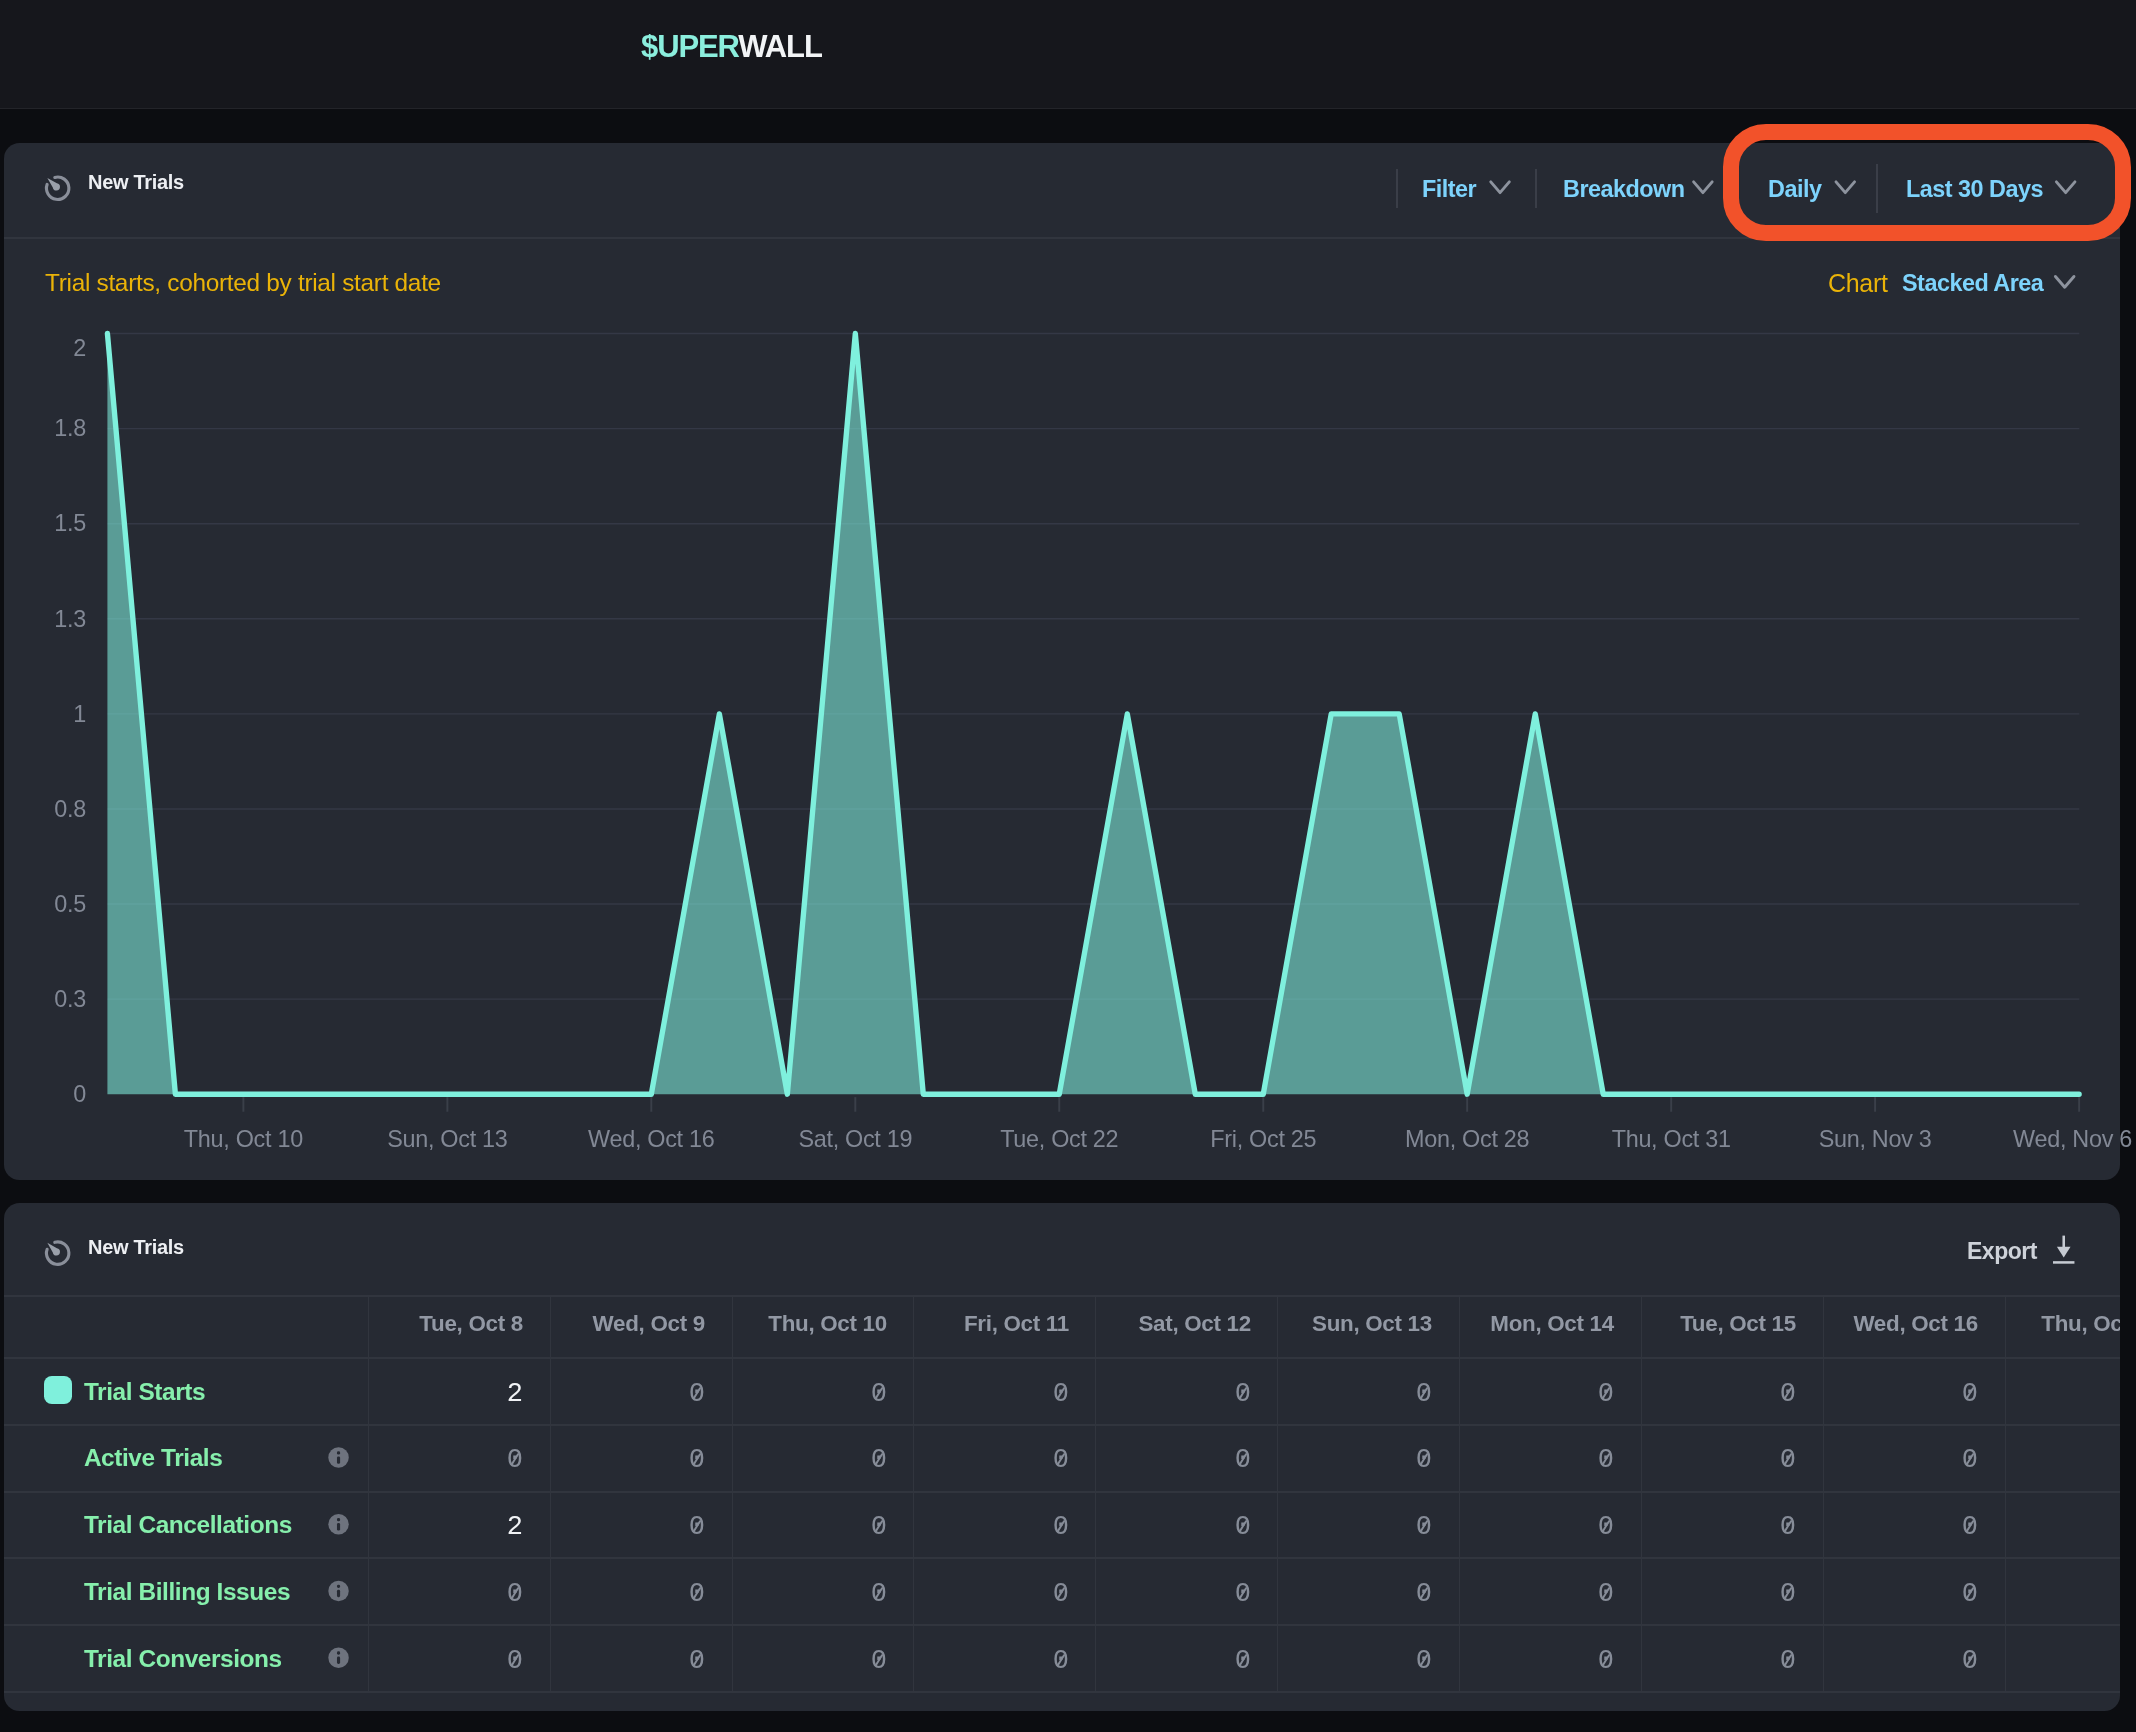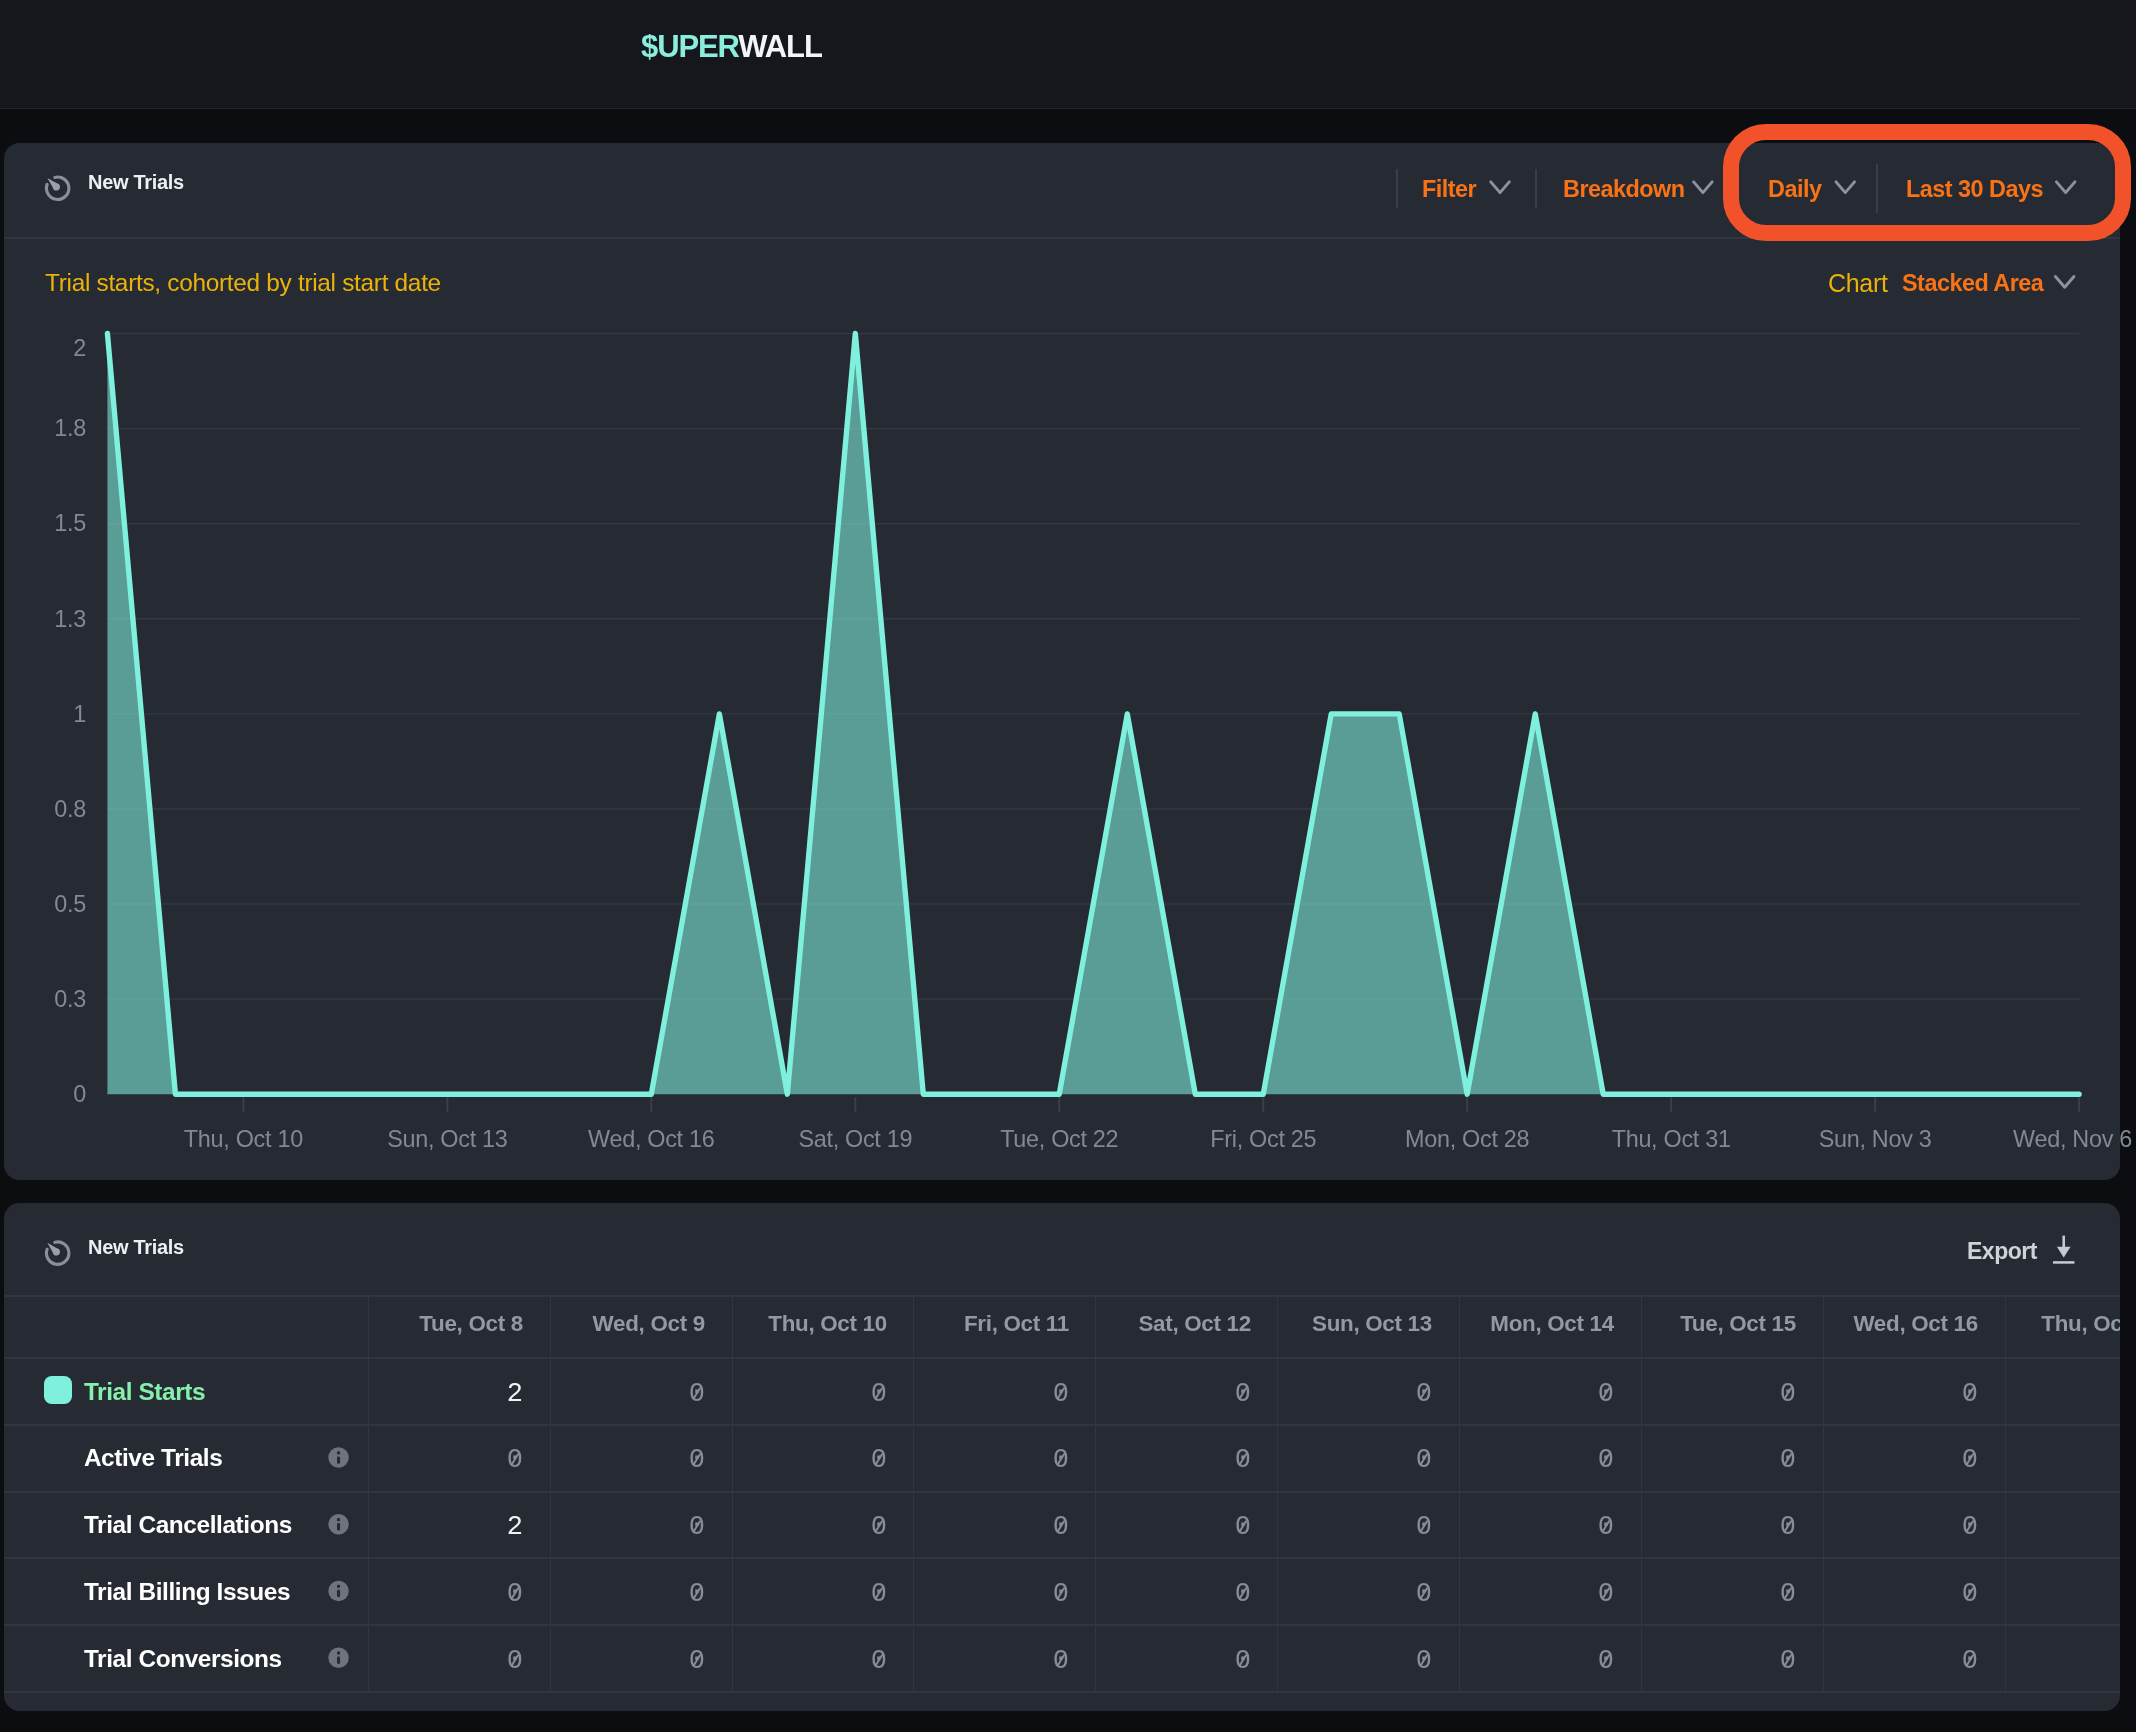--- a/index.html
+++ b/index.html
@@ -7,30 +7,30 @@
 .abs { position:absolute; }
 #header { position:absolute; left:0; top:0; width:2137px; height:109px; background:#16171c;
   border-bottom:1px solid #232429; }
 #logo { position:absolute; left:641px; top:29px; font-size:31px; font-weight:bold;
   letter-spacing:-1.1px; color:#f2f4f6; }
 #logo .t { color:#8beedd; }
 .panel { position:absolute; left:3.9px; width:2116px; background:#262a33; border-radius:15.6px; overflow:hidden; }
 #p1 { top:143px; height:1037px; }
 #p2 { top:1203px; height:508px; }
 .title { position:absolute; font-size:20px; font-weight:bold; color:#edeff3; letter-spacing:-0.3px; }
-.ctrl { position:absolute; font-size:23.4px; font-weight:bold; color:#f97316; letter-spacing:-0.5px; }
+.ctrl { position:absolute; font-size:23.4px; font-weight:bold; color:#7dd3fc; letter-spacing:-0.5px; }
 .sep { position:absolute; width:2px; background:#3a3e48; }
 #redring { position:absolute; left:1723px; top:124px; width:408px; height:117px;
   border:16.6px solid #f2522a; border-radius:43px; z-index:5; }
 .sub { position:absolute; font-size:24.4px; color:#eab308; letter-spacing:-0.3px; }
 .axlab { font-size:24px; fill:#828895; letter-spacing:-0.3px; font-family:"Liberation Sans", sans-serif; }
 .hline { position:absolute; left:0; width:2116px; height:1.5px; background:#31353e; }
 .vline { position:absolute; width:1.5px; background:#31353e; }
 .thdr { position:absolute; font-size:22.4px; font-weight:bold; color:#9298a4; letter-spacing:-0.3px; }
-.rlab { position:absolute; font-size:24.4px; font-weight:bold; color:#ffffff; letter-spacing:-0.4px; }
+.rlab { position:absolute; font-size:24.4px; font-weight:bold; color:#86efac; letter-spacing:-0.4px; }
 .rlab.w { color:#86efac; }
 .sq { position:absolute; width:28px; height:28px; border-radius:7.8px; background:#7ff0dc; }
 .cell { position:absolute; font-family:"Liberation Mono", monospace; font-size:27px; }
 .cell.w2 { color:#f0f2f5; }
 .cell.zero0 { color:#868c98; }
 .z0 { position:relative; display:inline-block; }
 .z0::after { content:""; position:absolute; left:50%; top:50%; width:2.4px; height:14px;
   background:#868c98; transform:translate(-50%,-54%) rotate(32deg); border-radius:1.3px; }
 </style></head>
 <body>

